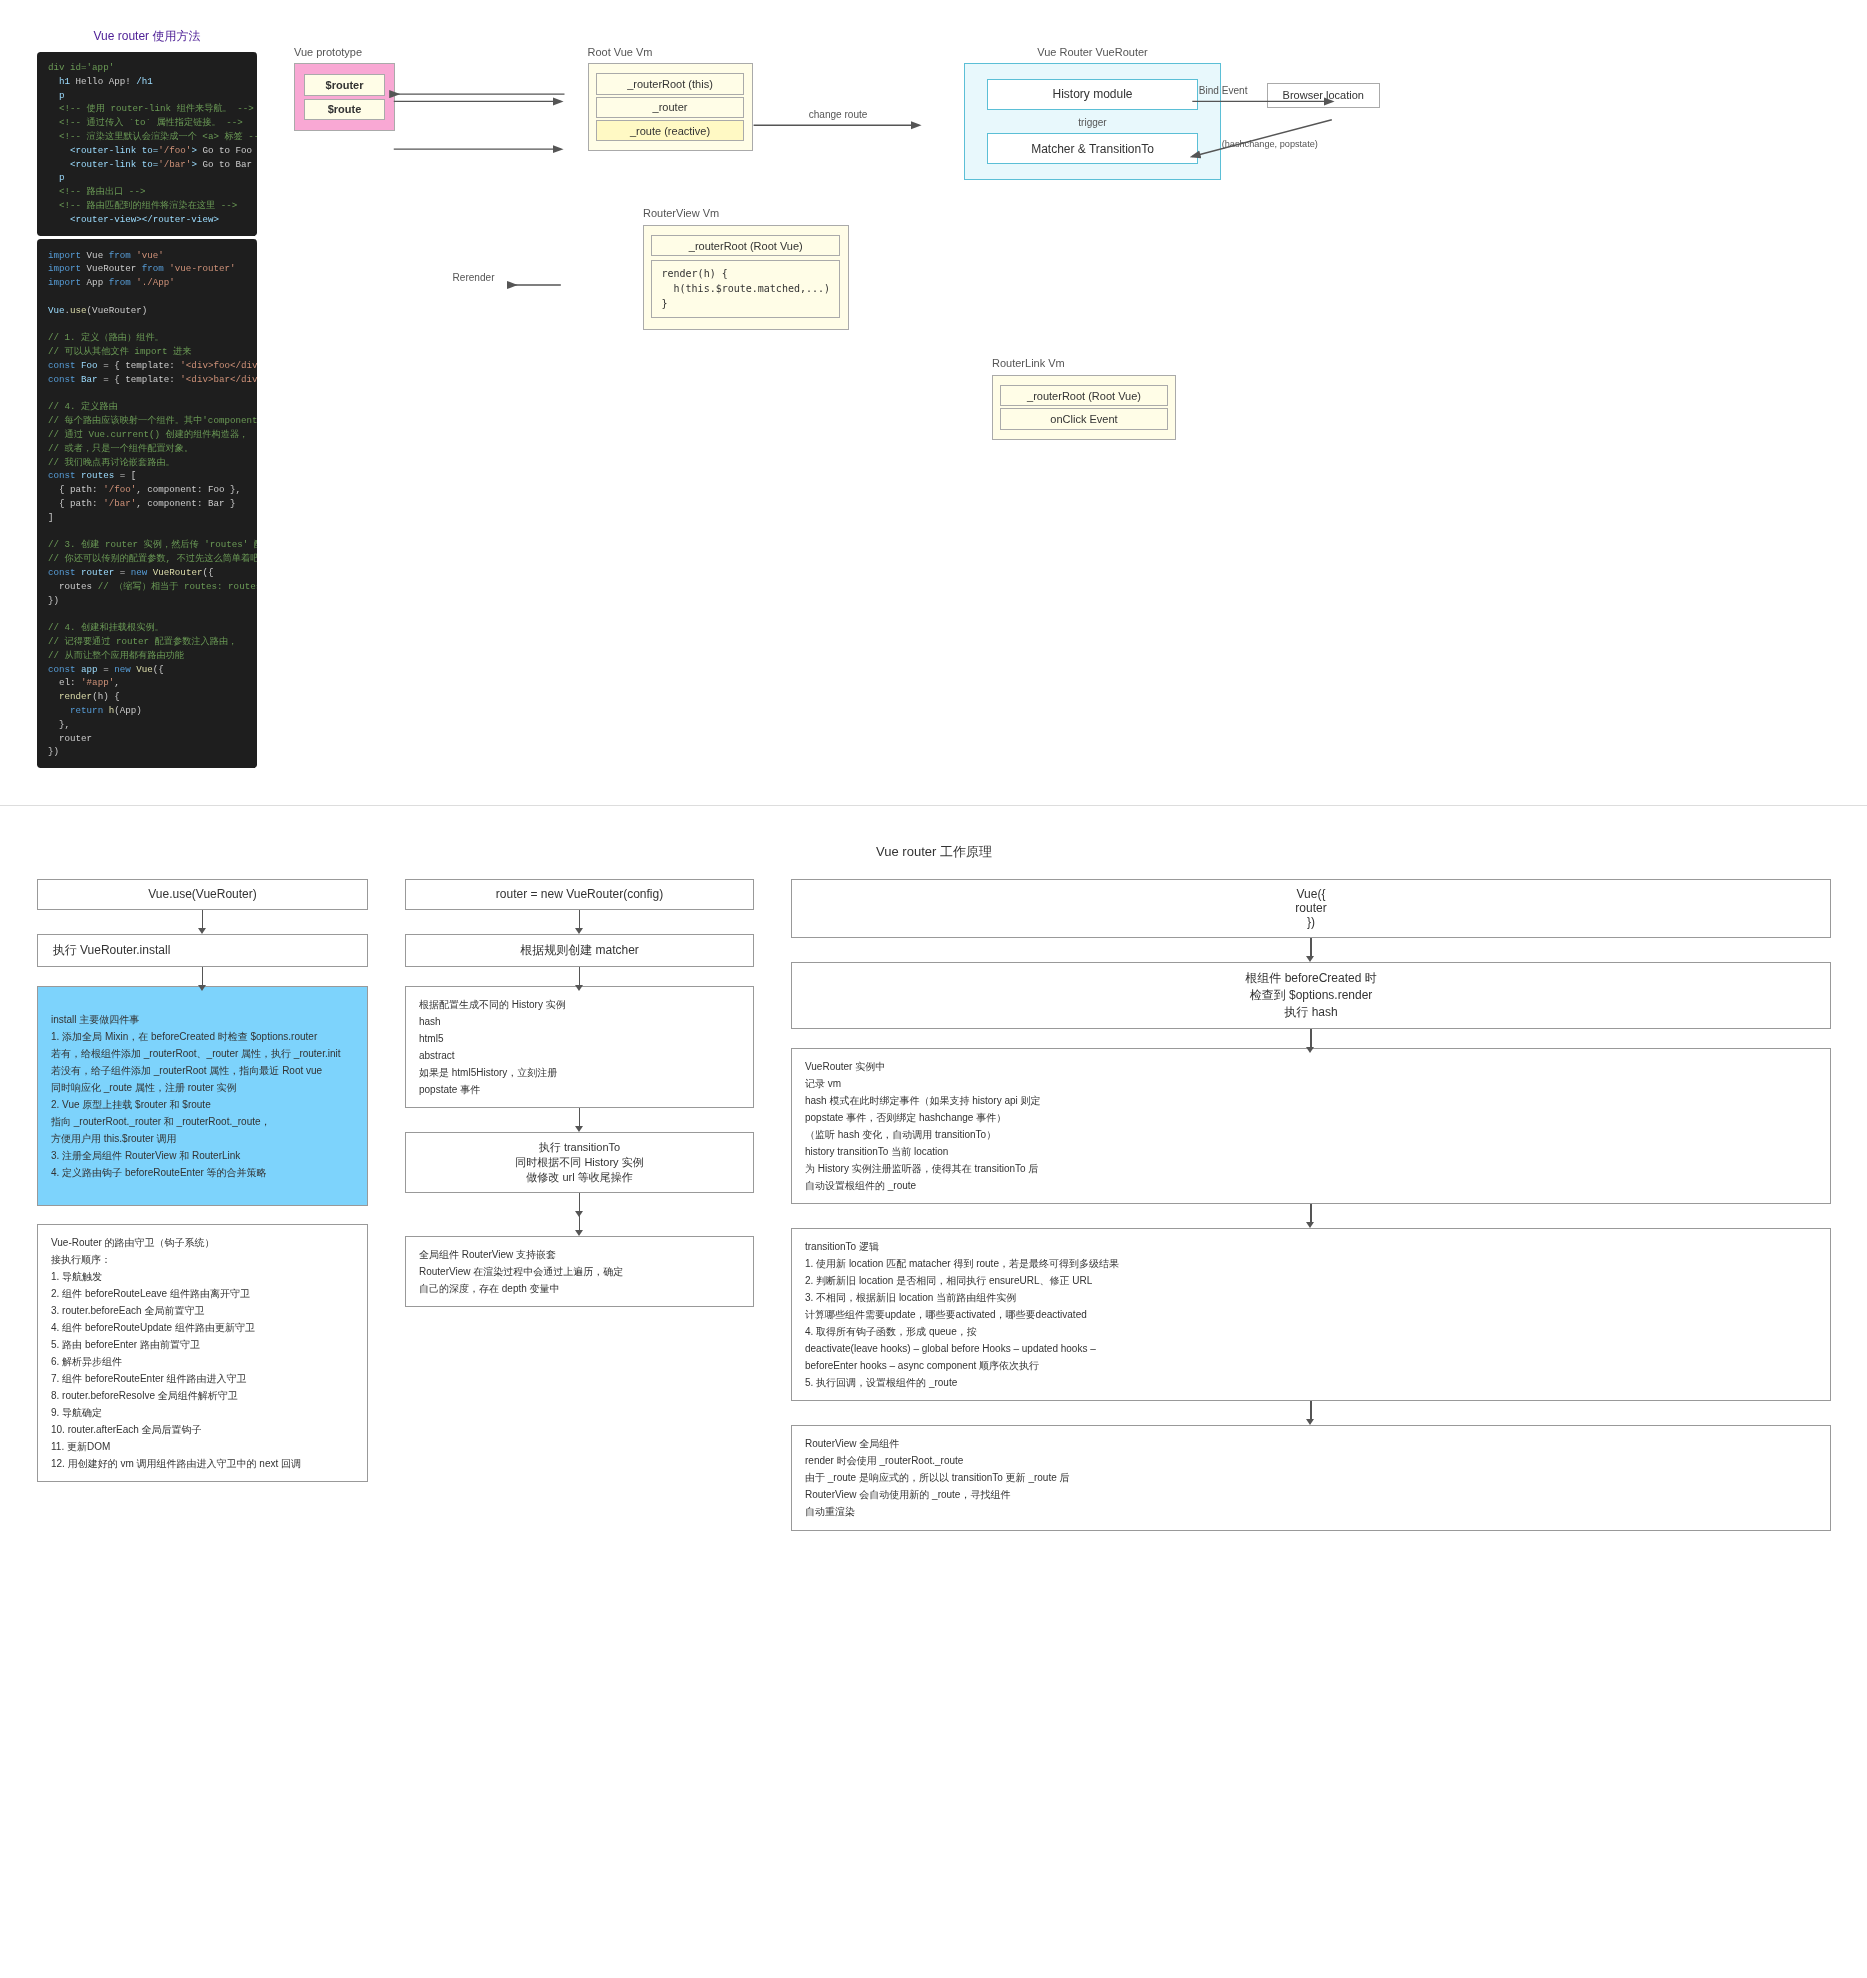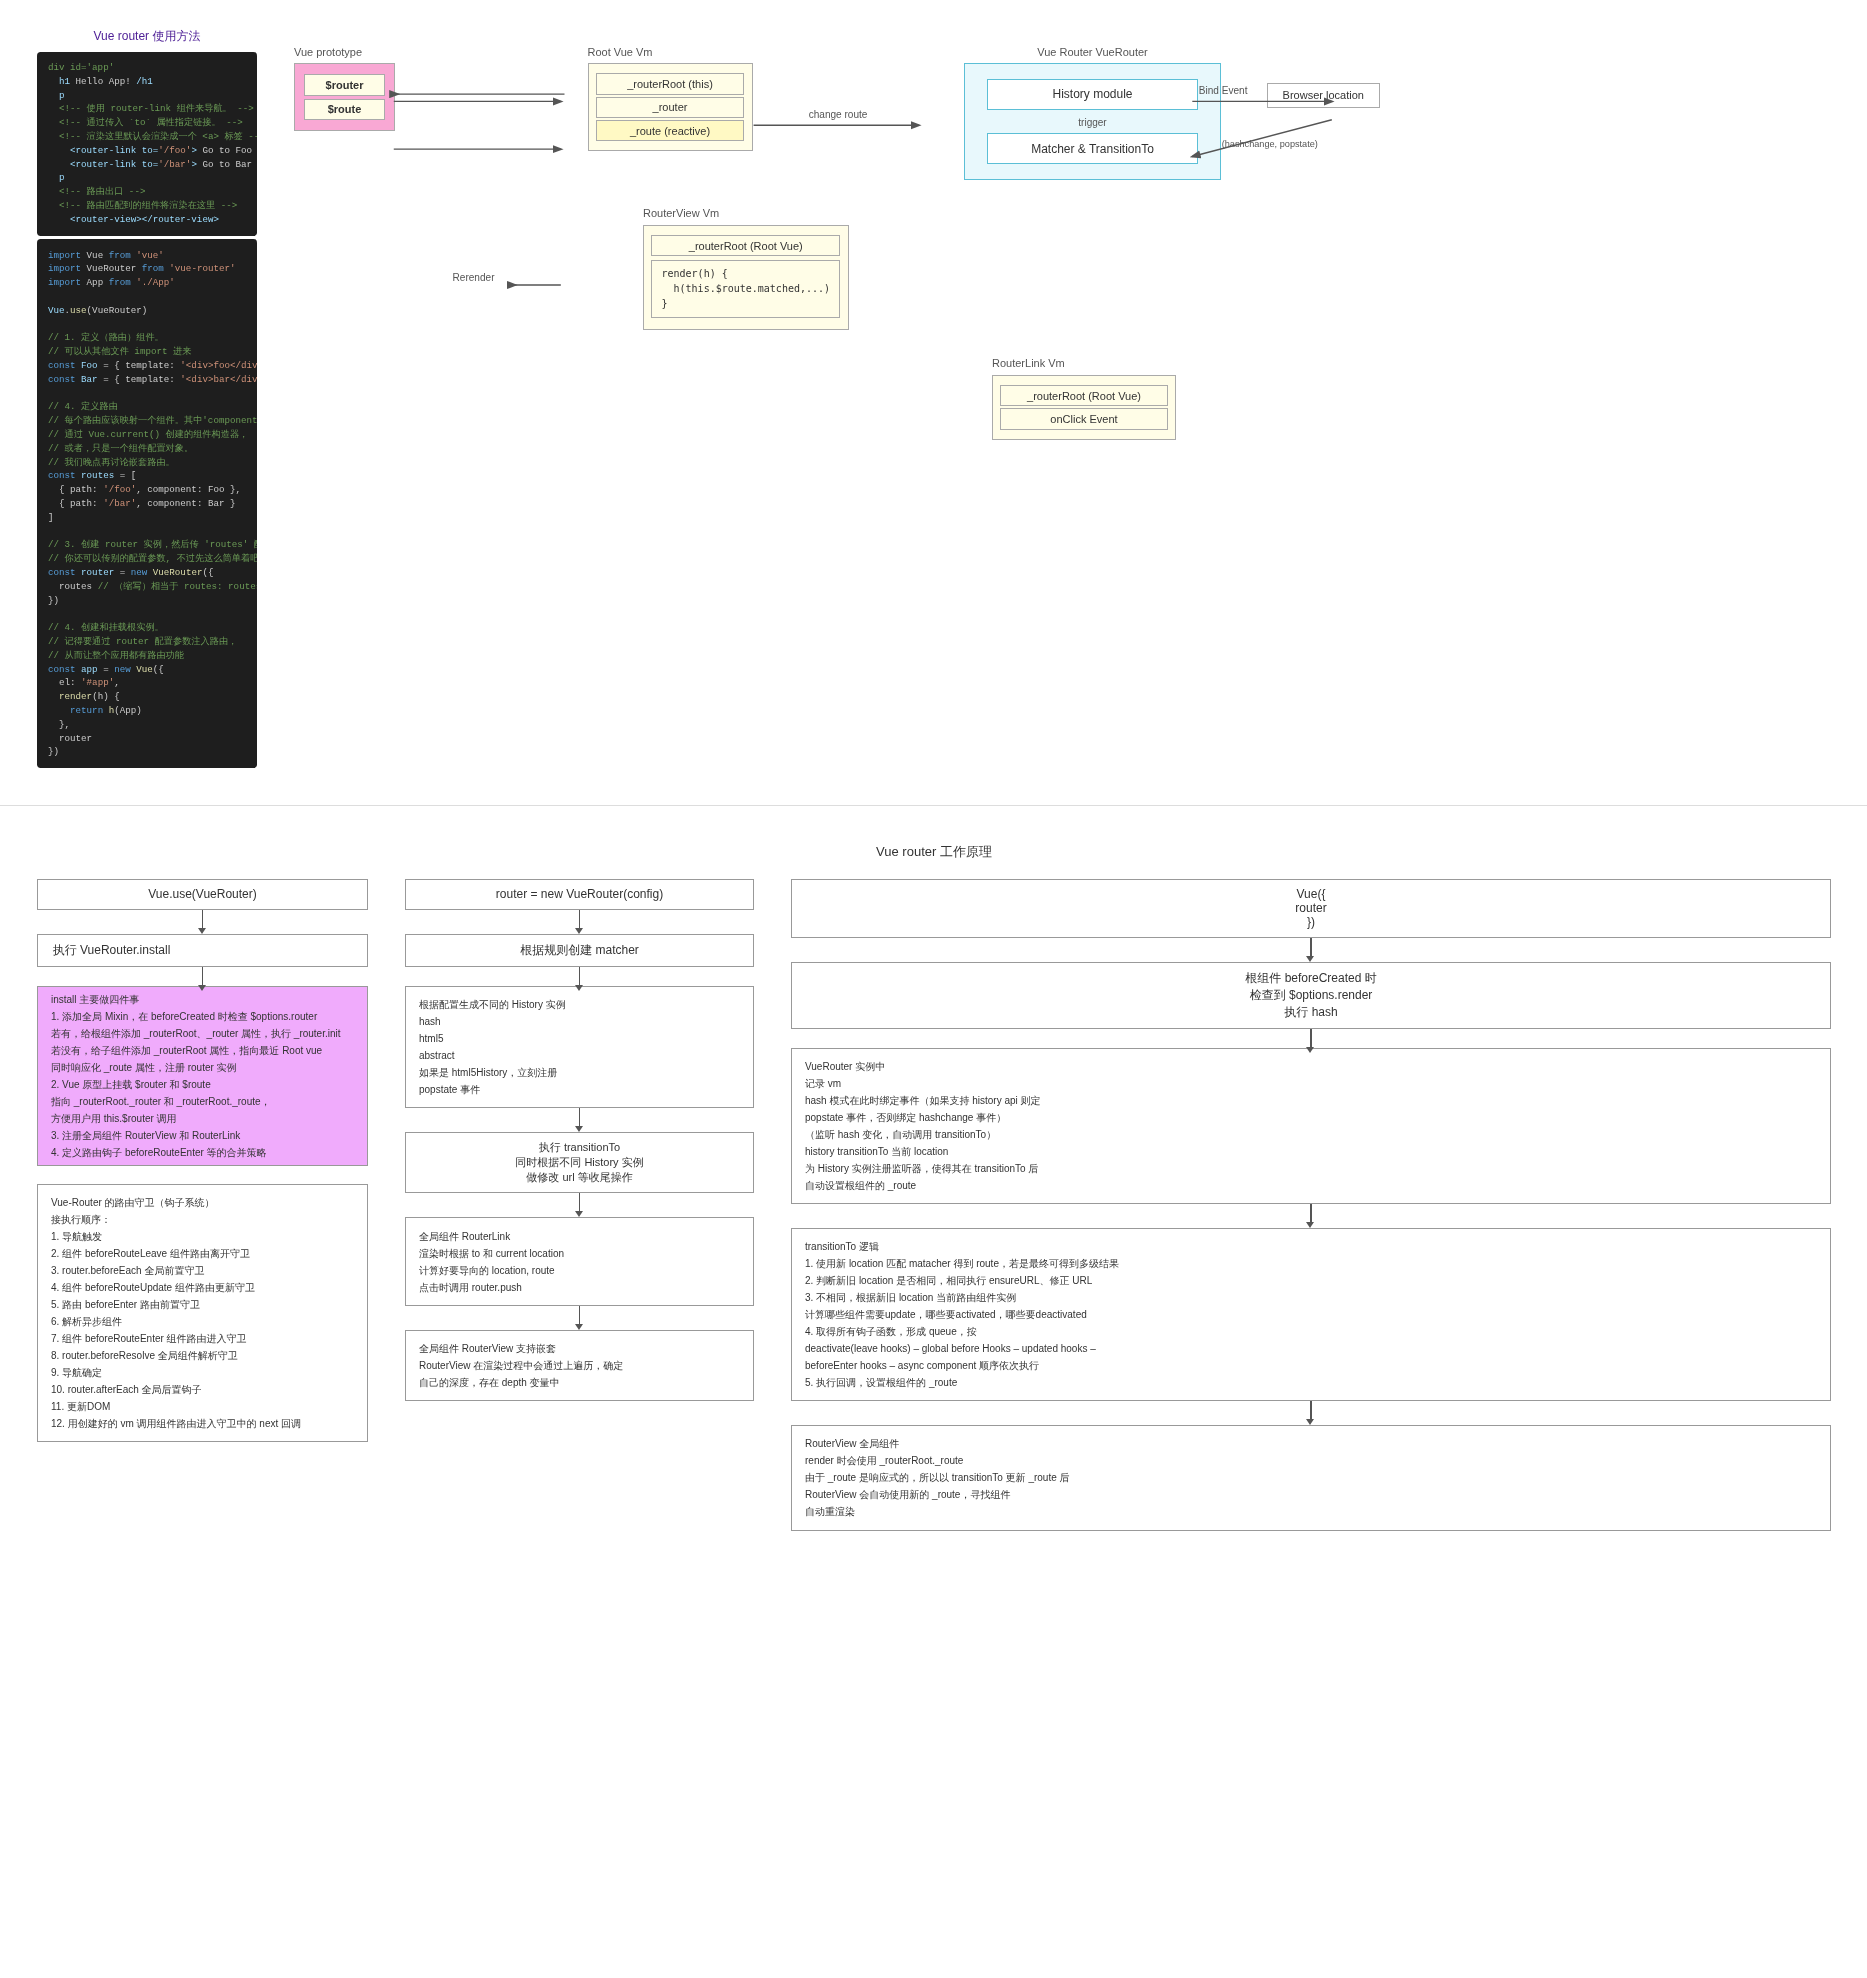--- a/index.html
+++ b/index.html
@@ -239,21 +239,21 @@
       <div style="width:1.8px;height:18.4px;background:#555;margin:0 auto;position:relative;">
         <div style="position:absolute;bottom:-5.5px;left:-3.7px;border-left:4.6px solid transparent;border-right:4.6px solid transparent;border-top:6.4px solid #555;"></div>
       </div>
 
       <div style="border:1.4px solid #999;background:#fff;padding:7.3px 14.7px;text-align:left;font-size:12px;width:100%;margin-top:5.5px;">执行 VueRouter.install</div>
 
       <div style="width:1.8px;height:18.4px;background:#555;margin:0 auto;position:relative;margin-top:0;">
         <div style="position:absolute;bottom:-5.5px;left:-3.7px;border-left:4.6px solid transparent;border-right:4.6px solid transparent;border-top:6.4px solid #555;"></div>
       </div>
 
-      <div style="border:1.4px solid #999;background:#f0abfc;padding:4px 13px;font-size:10px;line-height:1.7;width:100%;white-space:pre-line;">install 主要做四件事
+      <div style="border:1.4px solid #999;background:#7dd3fc;padding:24px 13px;font-size:10px;line-height:1.7;width:100%;white-space:pre-line;">install 主要做四件事
 1. 添加全局 Mixin，在 beforeCreated 时检查 $options.router
    若有，给根组件添加 _routerRoot、_router 属性，执行 _router.init
    若没有，给子组件添加 _routerRoot 属性，指向最近 Root vue
    同时响应化 _route 属性，注册 router 实例
    2. Vue 原型上挂载 $router 和 $route
    指向 _routerRoot._router 和 _routerRoot._route，
    方便用户用 this.$router 调用
    3. 注册全局组件 RouterView 和 RouterLink
    4. 定义路由钩子 beforeRouteEnter 等的合并策略</div>
 
@@ -299,24 +299,20 @@
       </div>
 
       <div style="border:1.4px solid #999;background:#fff;padding:7.3px 13px;text-align:center;font-size:11px;width:100%;margin-top:5.5px;white-space:pre-line;">执行 transitionTo
 同时根据不同 History 实例
 做修改 url 等收尾操作</div>
 
       <div style="width:1.8px;height:18.4px;background:#555;margin:0 auto;position:relative;margin-top:0;">
         <div style="position:absolute;bottom:-5.5px;left:-3.7px;border-left:4.6px solid transparent;border-right:4.6px solid transparent;border-top:6.4px solid #555;"></div>
       </div>
 
-      <div style="border:1.4px solid #999;background:#fff;padding:9.2px 13px;font-size:10px;line-height:1.7;width:100%;white-space:pre-line;margin-top:5.5px;">全局组件 RouterLink
-渲染时根据 to 和 current location
-计算好要导向的 location, route
-点击时调用 router.push</div>
 
       <div style="width:1.8px;height:18.4px;background:#555;margin:0 auto;position:relative;margin-top:0;">
         <div style="position:absolute;bottom:-5.5px;left:-3.7px;border-left:4.6px solid transparent;border-right:4.6px solid transparent;border-top:6.4px solid #555;"></div>
       </div>
 
       <div style="border:1.4px solid #999;background:#fff;padding:9.2px 13px;font-size:10px;line-height:1.7;width:100%;white-space:pre-line;margin-top:5.5px;">全局组件 RouterView 支持嵌套
 RouterView 在渲染过程中会通过上遍历，确定
 自己的深度，存在 depth 变量中</div>
     </div>
 

